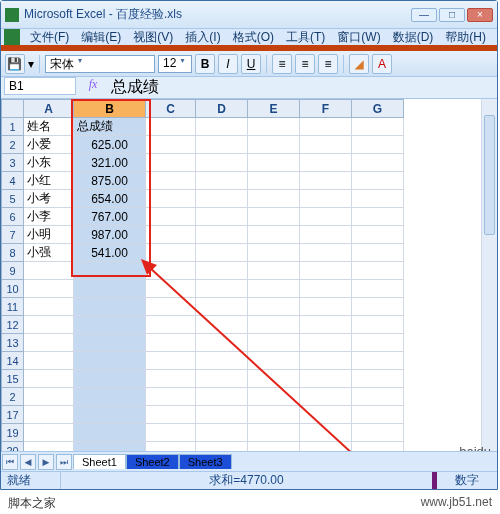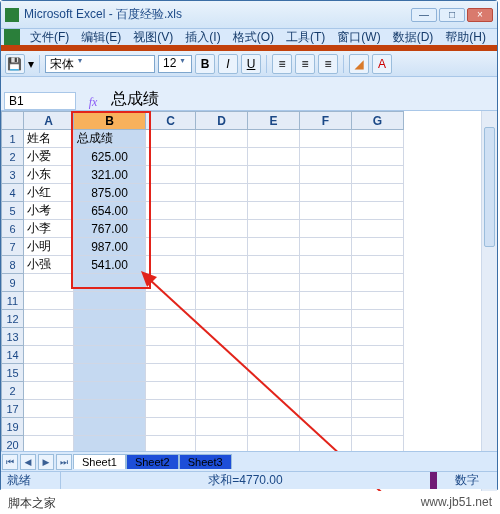--- a/index.html
+++ b/index.html
@@ -14,21 +14,21 @@
 .menubar{height:22px;background:#d9e9fb;display:flex;align-items:center;padding:0 3px;border-bottom:6px solid #c2410c}
 .menubar .logo{width:16px;height:16px;background:#2a7f3a;margin-right:4px}
 .menubar .menuitem{padding:2px 6px;color:#153b6b;cursor:default}
 .toolbar{height:26px;background:linear-gradient(#e8f1fb,#cfe2f6);display:flex;align-items:center;padding:0 4px;gap:3px;border-bottom:1px solid #a9c7e8}
 .tbtn{width:20px;height:20px;border:1px solid #9bbddc;background:#eaf3fd;display:flex;align-items:center;justify-content:center;border-radius:2px}
 .sep{width:1px;height:18px;background:#a9c7e8;margin:0 2px}
 .fontsel{height:18px;border:1px solid #7ea6cd;background:#fff;padding:0 4px;display:flex;align-items:flex-start}
 .fontsel .caret{margin-left:4px;font-size:8px;color:#4a6ea0}
 .fontname{width:110px}
 .fontsize{width:34px}
-.namebox-row{height:34px;background:#e3eefb;display:flex;align-items:flex-end;border-bottom:1px solid #a9c7e8}
+.namebox-row{height:22px;background:#e3eefb;display:flex;align-items:flex-start;border-bottom:1px solid #a9c7e8}
 .namebox{width:72px;height:18px;border:1px solid #a9c7e8;background:#fff;margin:0 3px;padding:0 4px;display:flex;align-items:center}
 .fxicon{width:28px;text-align:center;font-style:italic;color:#8b5cf6;font-family:serif}
 .formulabar{flex:1;padding-left:4px;font-size:16px}
 .grid{position:relative;background:#fff;height:380px;overflow:hidden}
 table{border-collapse:collapse;table-layout:fixed}
 th,td{border:1px solid #d0d7e5;height:18px;font-size:12px;padding:0}
 .corner{width:22px;background:#e4ecf7;border:1px solid #9eb6ce}
 .rowhdr{width:22px;background:#e4ecf7;text-align:center;color:#1b4886;border:1px solid #9eb6ce;font-size:11px}
 .colhdr{background:#e4ecf7;text-align:center;color:#1b4886;border:1px solid #9eb6ce;height:18px}
 .colhdr.sel{background:#f8b15c;color:#000}
@@ -37,21 +37,21 @@
 td.selcol{background:#c5d9f1}
 td.num{text-align:center}
 .redbox{position:absolute;border:2px solid #e2231a;pointer-events:none}
 .redarrow{position:absolute;pointer-events:none}
 .sheetbar{position:absolute;bottom:18px;left:0;right:0;height:20px;background:#d9e9fb;display:flex;align-items:center;border-top:1px solid #a9c7e8}
 .navbtn{width:16px;height:16px;border:1px solid #9bbddc;background:#eaf3fd;margin:0 1px;text-align:center;font-size:9px;line-height:14px;color:#3a6095}
 .tab{border:1px solid #9bbddc;border-bottom:none;padding:1px 8px;background:#fff;margin-top:0;font-size:11px}
 .tab.inactive{background:#1d4ed8}
 .statusbar{position:absolute;bottom:0;left:0;right:0;height:18px;background:#d9e9fb;display:flex;align-items:center;border-top:1px solid #a9c7e8;font-size:11px;color:#1b4886}
 .statusbar .cell1{width:60px;padding-left:6px;border-right:1px solid #a9c7e8}
-.statusbar .cell2{flex:1;text-align:center;border-right:7px solid #701a75}
+.statusbar .cell2{flex:1;text-align:center;border-right:5px solid #701a75}
 .statusbar .cell3{width:60px;text-align:center}
 .watermark{position:absolute;right:6px;bottom:20px;color:#555;font-size:13px;font-family:Arial}
 .sitefoot{position:absolute;bottom:2px;width:500px;display:flex;justify-content:space-between;padding:0 8px;color:#333;font-size:12px}
 .sitefoot .r{color:#555}
 .scrollbar-v{position:absolute;right:0;top:0;bottom:0;width:16px;background:#e4ecf7;border-left:1px solid #cdd9ea}
 .scrollbar-v .thumb{position:absolute;left:2px;right:2px;top:16px;height:120px;background:#cfe0f4;border:1px solid #9bbddc;border-radius:2px}
 </style>
 </head>
 <body>
 
@@ -217,20 +217,30 @@
             <td class="rowhdr">9</td>
             <td class="cell"></td>
             <td class="cell selcol"></td>
             <td class="cell"></td>
             <td class="cell"></td>
             <td class="cell"></td>
             <td class="cell"></td>
             <td class="cell"></td>
           </tr>
           <tr>
+            <td class="rowhdr">10</td>
+            <td class="cell"></td>
+            <td class="cell selcol"></td>
+            <td class="cell"></td>
+            <td class="cell"></td>
+            <td class="cell"></td>
+            <td class="cell"></td>
+            <td class="cell"></td>
+          </tr>
+          <tr>
             <td class="rowhdr">11</td>
             <td class="cell"></td>
             <td class="cell selcol"></td>
             <td class="cell"></td>
             <td class="cell"></td>
             <td class="cell"></td>
             <td class="cell"></td>
             <td class="cell"></td>
           </tr>
           <tr>

